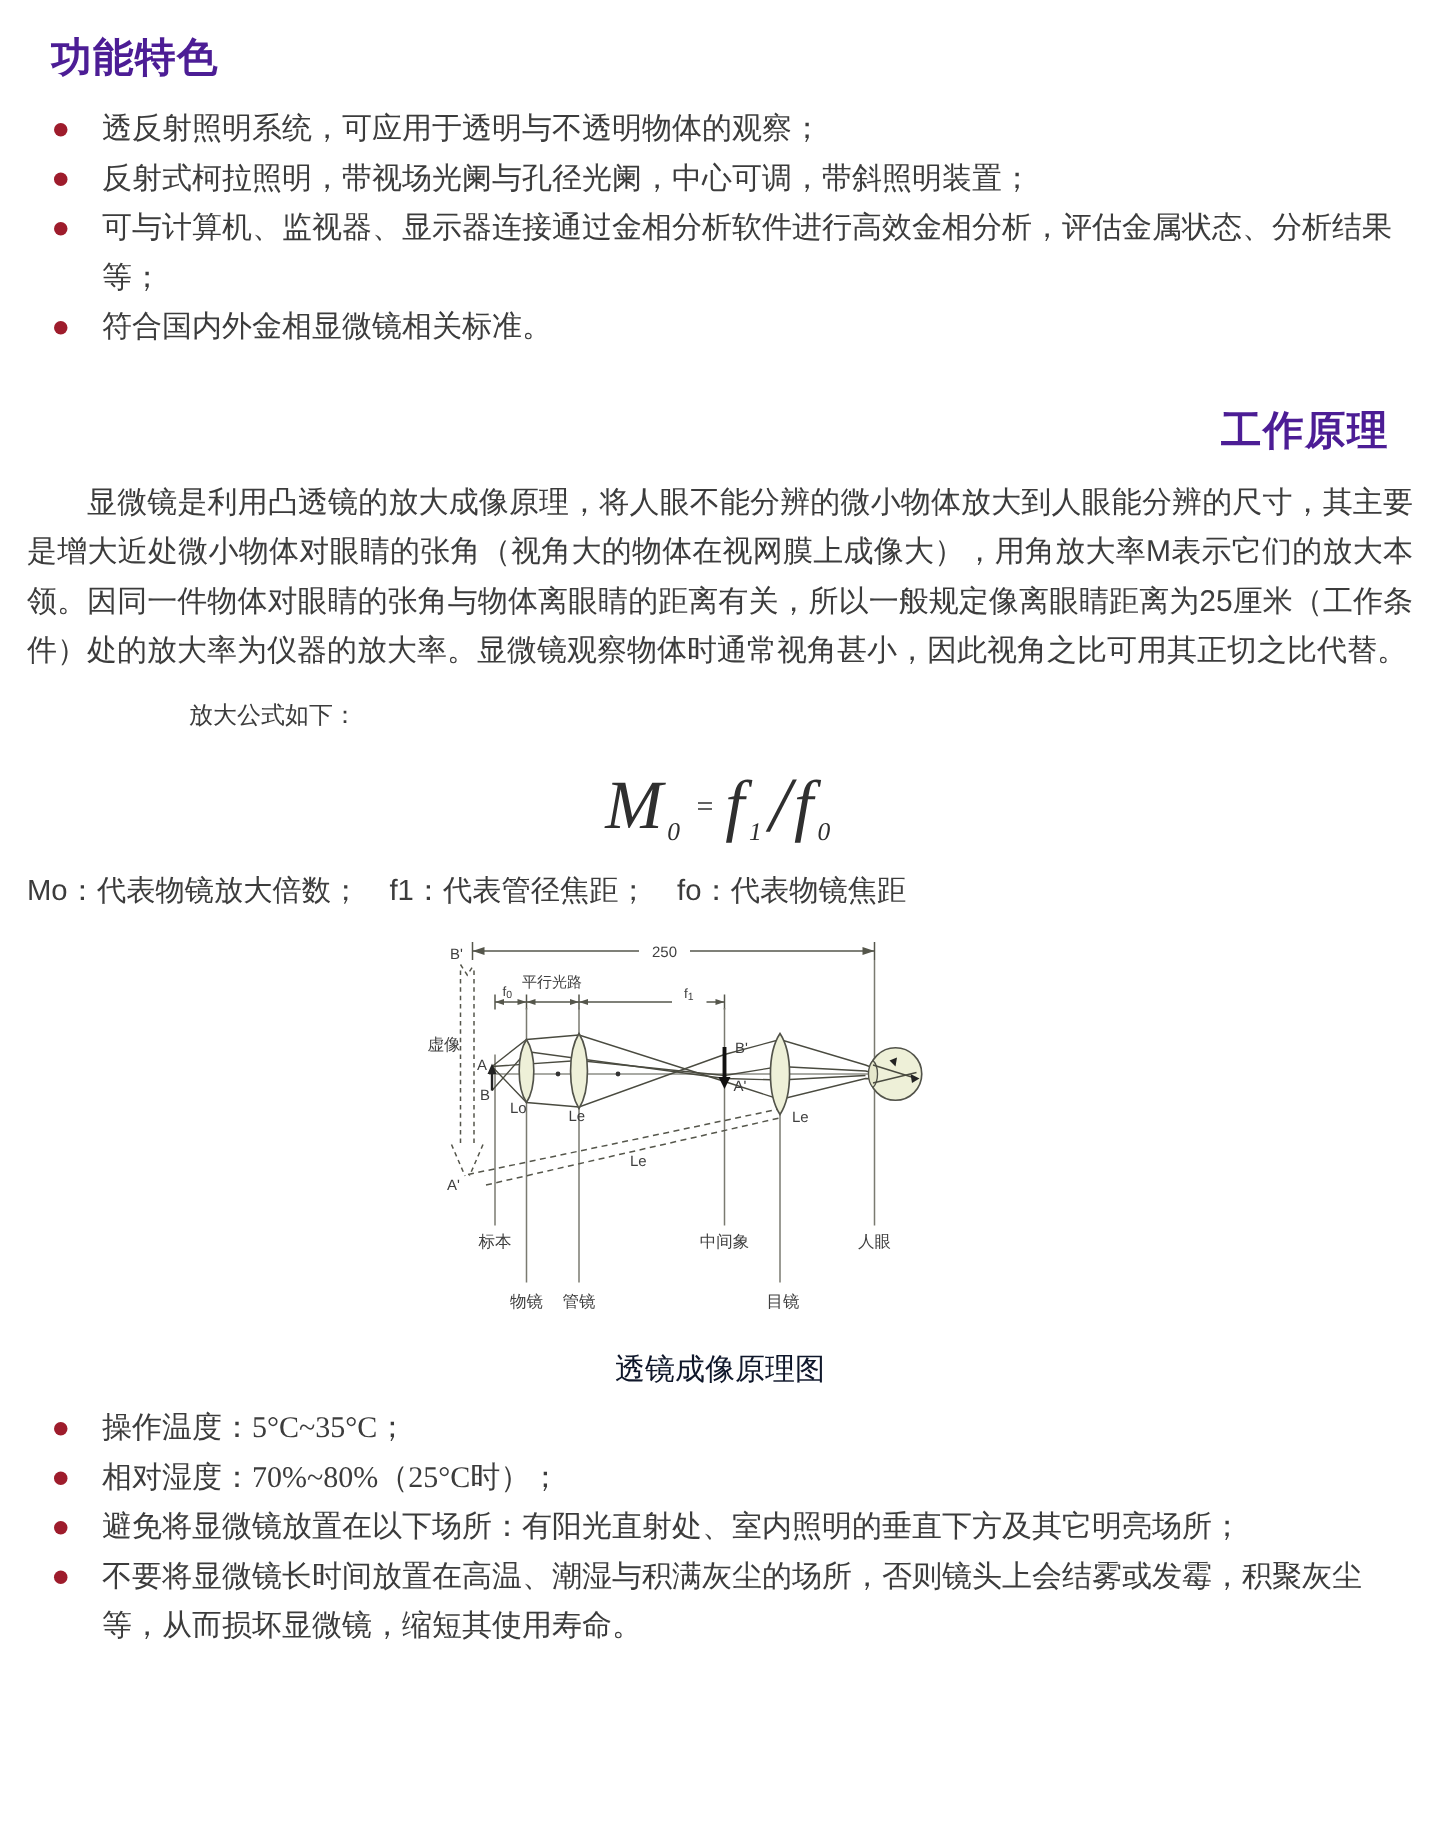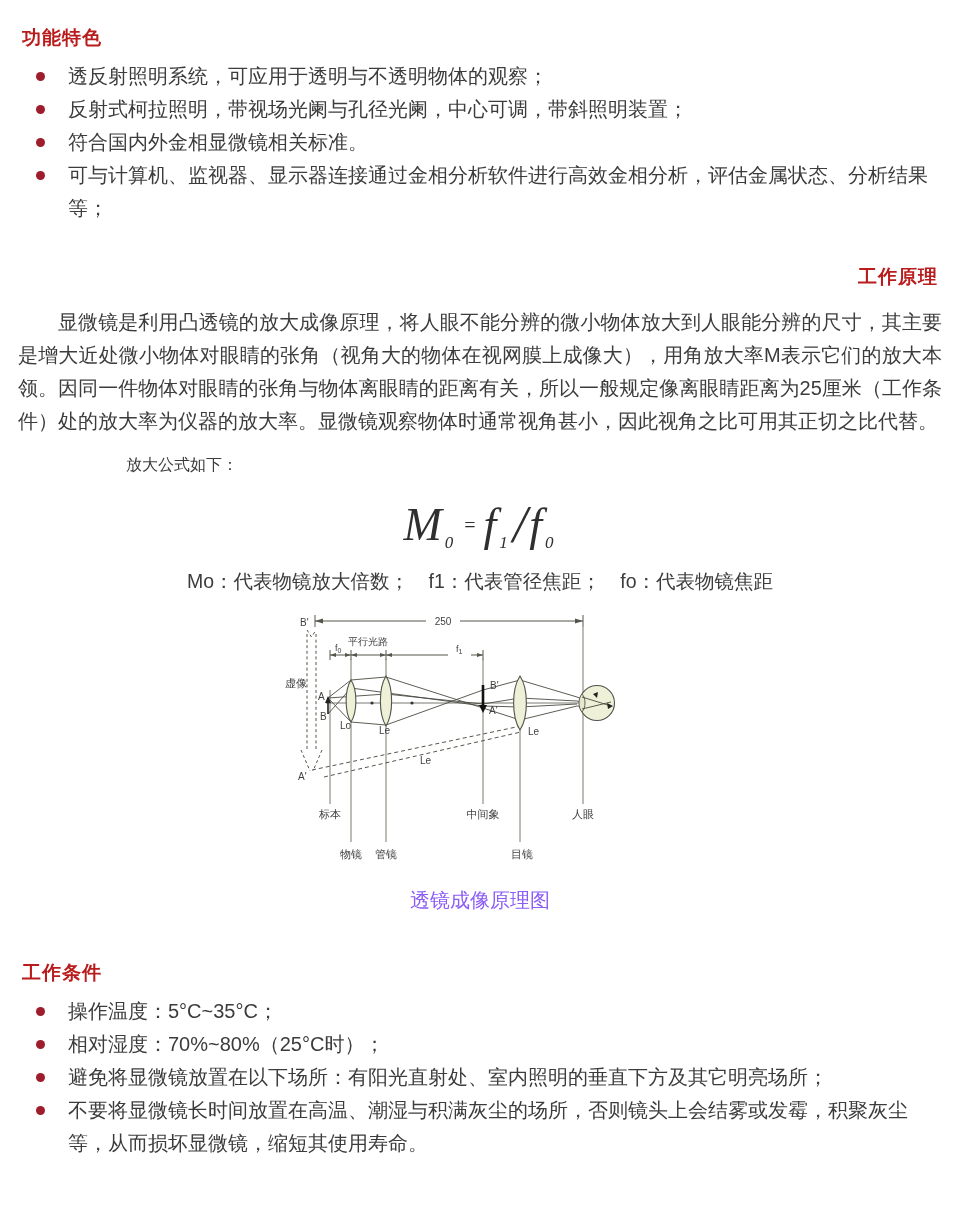--- a/index.html
+++ b/index.html
@@ -1,60 +1,60 @@
 <!DOCTYPE html>
 <html><head>
 <meta charset="utf-8">
 <style>
   html,body{margin:0;padding:0;background:#ffffff;}
   body{width:960px;font-family:"Liberation Sans","DejaVu Sans",sans-serif;color:#3c3c3c;}
   .page{width:960px;box-sizing:border-box;padding:0 18px;}
-  h2.sec-title{font-size:19px;line-height:32px;font-weight:800;color:#b91c1c;margin:4px;letter-spacing:1px;}
+  h2.sec-title{font-size:27px;line-height:32px;font-weight:800;color:#4c1d95;margin:16px;letter-spacing:1px;}
   #features-title{margin-top:22px;}
   #principle-title{margin-top:36px;text-align:right;}
   #conditions-title{margin-top:40px;}
   ul.dotlist{list-style:none;margin:6px 0 0 0;padding:0 0 0 18px;}
-  ul.dotlist li{display:flex;align-items:flex-start;line-height:33px;font-size:20px;}
+  ul.dotlist li{display:flex;align-items:flex-start;line-height:33px;font-size:20px;font-family:Liberation Serif, serif;}
   .bullet{flex:0 0 auto;width:9px;height:9px;border-radius:50%;background:#9e1c2c;margin:12px 23px 0 0;}
   .li-text{flex:1 1 auto;}
   p.body-par{font-size:20px;line-height:33px;margin:13px 0 0 0;text-indent:2em;text-align:justify;}
   p.formula-intro{font-size:16px;line-height:33px;margin:10px 0 0 108px;}
   .formula{display:flex;justify-content:center;align-items:baseline;margin-top:12px;height:62px;
            font-family:"Liberation Serif","DejaVu Serif",serif;font-style:italic;color:#2f2f2f;}
   .formula .big{font-size:46px;}
   .formula .sub{font-size:17px;font-style:italic;position:relative;top:8px;margin:0 3px;}
   .formula .eq{font-size:20px;font-style:normal;margin:0 8px;position:relative;top:-8px;}
   .formula .slash{font-size:52px;margin:0 2px;position:relative;top:2px;}
-  .formula-legend{font-size:19.5px;line-height:33px;text-align:center;margin-top:10px;white-space:pre-wrap;}
+  .formula-legend{font-size:19.5px;line-height:33px;margin-top:10px;white-space:pre-wrap;}
   .diagram-wrap{display:flex;justify-content:center;margin-top:12px;}
-  .diagram-caption{font-size:20px;line-height:33px;text-align:center;margin-top:14px;color:#8b5cf6;}
+  .diagram-caption{font-size:20px;line-height:33px;text-align:center;margin-top:14px;color:#0f172a;}
   svg text{font-family:"Liberation Sans","DejaVu Sans",sans-serif;fill:#3f3f3f;}
 </style>
 </head>
 <body>
 
 <div class="page">
 
   <h2 class="sec-title" id="features-title">功能特色</h2>
   <ul class="dotlist">
     <li>
         <span class="bullet"></span>
         <span class="li-text">透反射照明系统，可应用于透明与不透明物体的观察；</span>
       </li>
     <li>
         <span class="bullet"></span>
         <span class="li-text">反射式柯拉照明，带视场光阑与孔径光阑，中心可调，带斜照明装置；</span>
       </li>
     <li>
         <span class="bullet"></span>
+        <span class="li-text">可与计算机、监视器、显示器连接通过金相分析软件进行高效金相分析，评估金属状态、分析结果等；</span>
+      </li>
+    <li>
+        <span class="bullet"></span>
         <span class="li-text">符合国内外金相显微镜相关标准。</span>
-      </li>
-    <li>
-        <span class="bullet"></span>
-        <span class="li-text">可与计算机、监视器、显示器连接通过金相分析软件进行高效金相分析，评估金属状态、分析结果等；</span>
       </li>
   </ul>
 
   <h2 class="sec-title" id="principle-title">工作原理</h2>
   <p class="body-par">显微镜是利用凸透镜的放大成像原理，将人眼不能分辨的微小物体放大到人眼能分辨的尺寸，其主要是增大近处微小物体对眼睛的张角（视角大的物体在视网膜上成像大），用角放大率M表示它们的放大本领。因同一件物体对眼睛的张角与物体离眼睛的距离有关，所以一般规定像离眼睛距离为25厘米（工作条件）处的放大率为仪器的放大率。显微镜观察物体时通常视角甚小，因此视角之比可用其正切之比代替。</p>
   <p class="formula-intro">放大公式如下：</p>
 
   <div class="formula">
     <span class="big">M</span>
       <span class="sub">0</span>
@@ -180,21 +180,20 @@
       <text x="203" y="208" font-size="11" text-anchor="middle">中间象</text>
       <text x="303" y="208" font-size="11" text-anchor="middle">人眼</text>
       <text x="71" y="248" font-size="11" text-anchor="middle">物镜</text>
       <text x="106" y="248" font-size="11" text-anchor="middle">管镜</text>
       <text x="242" y="248" font-size="11" text-anchor="middle">目镜</text>
     </svg>
   </div>
 
   <div class="diagram-caption">透镜成像原理图</div>
 
-  <h2 class="sec-title" id="conditions-title">工作条件</h2>
   <ul class="dotlist">
     <li>
         <span class="bullet"></span>
         <span class="li-text">操作温度：5°C~35°C；</span>
       </li>
     <li>
         <span class="bullet"></span>
         <span class="li-text">相对湿度：70%~80%（25°C时）；</span>
       </li>
     <li>

